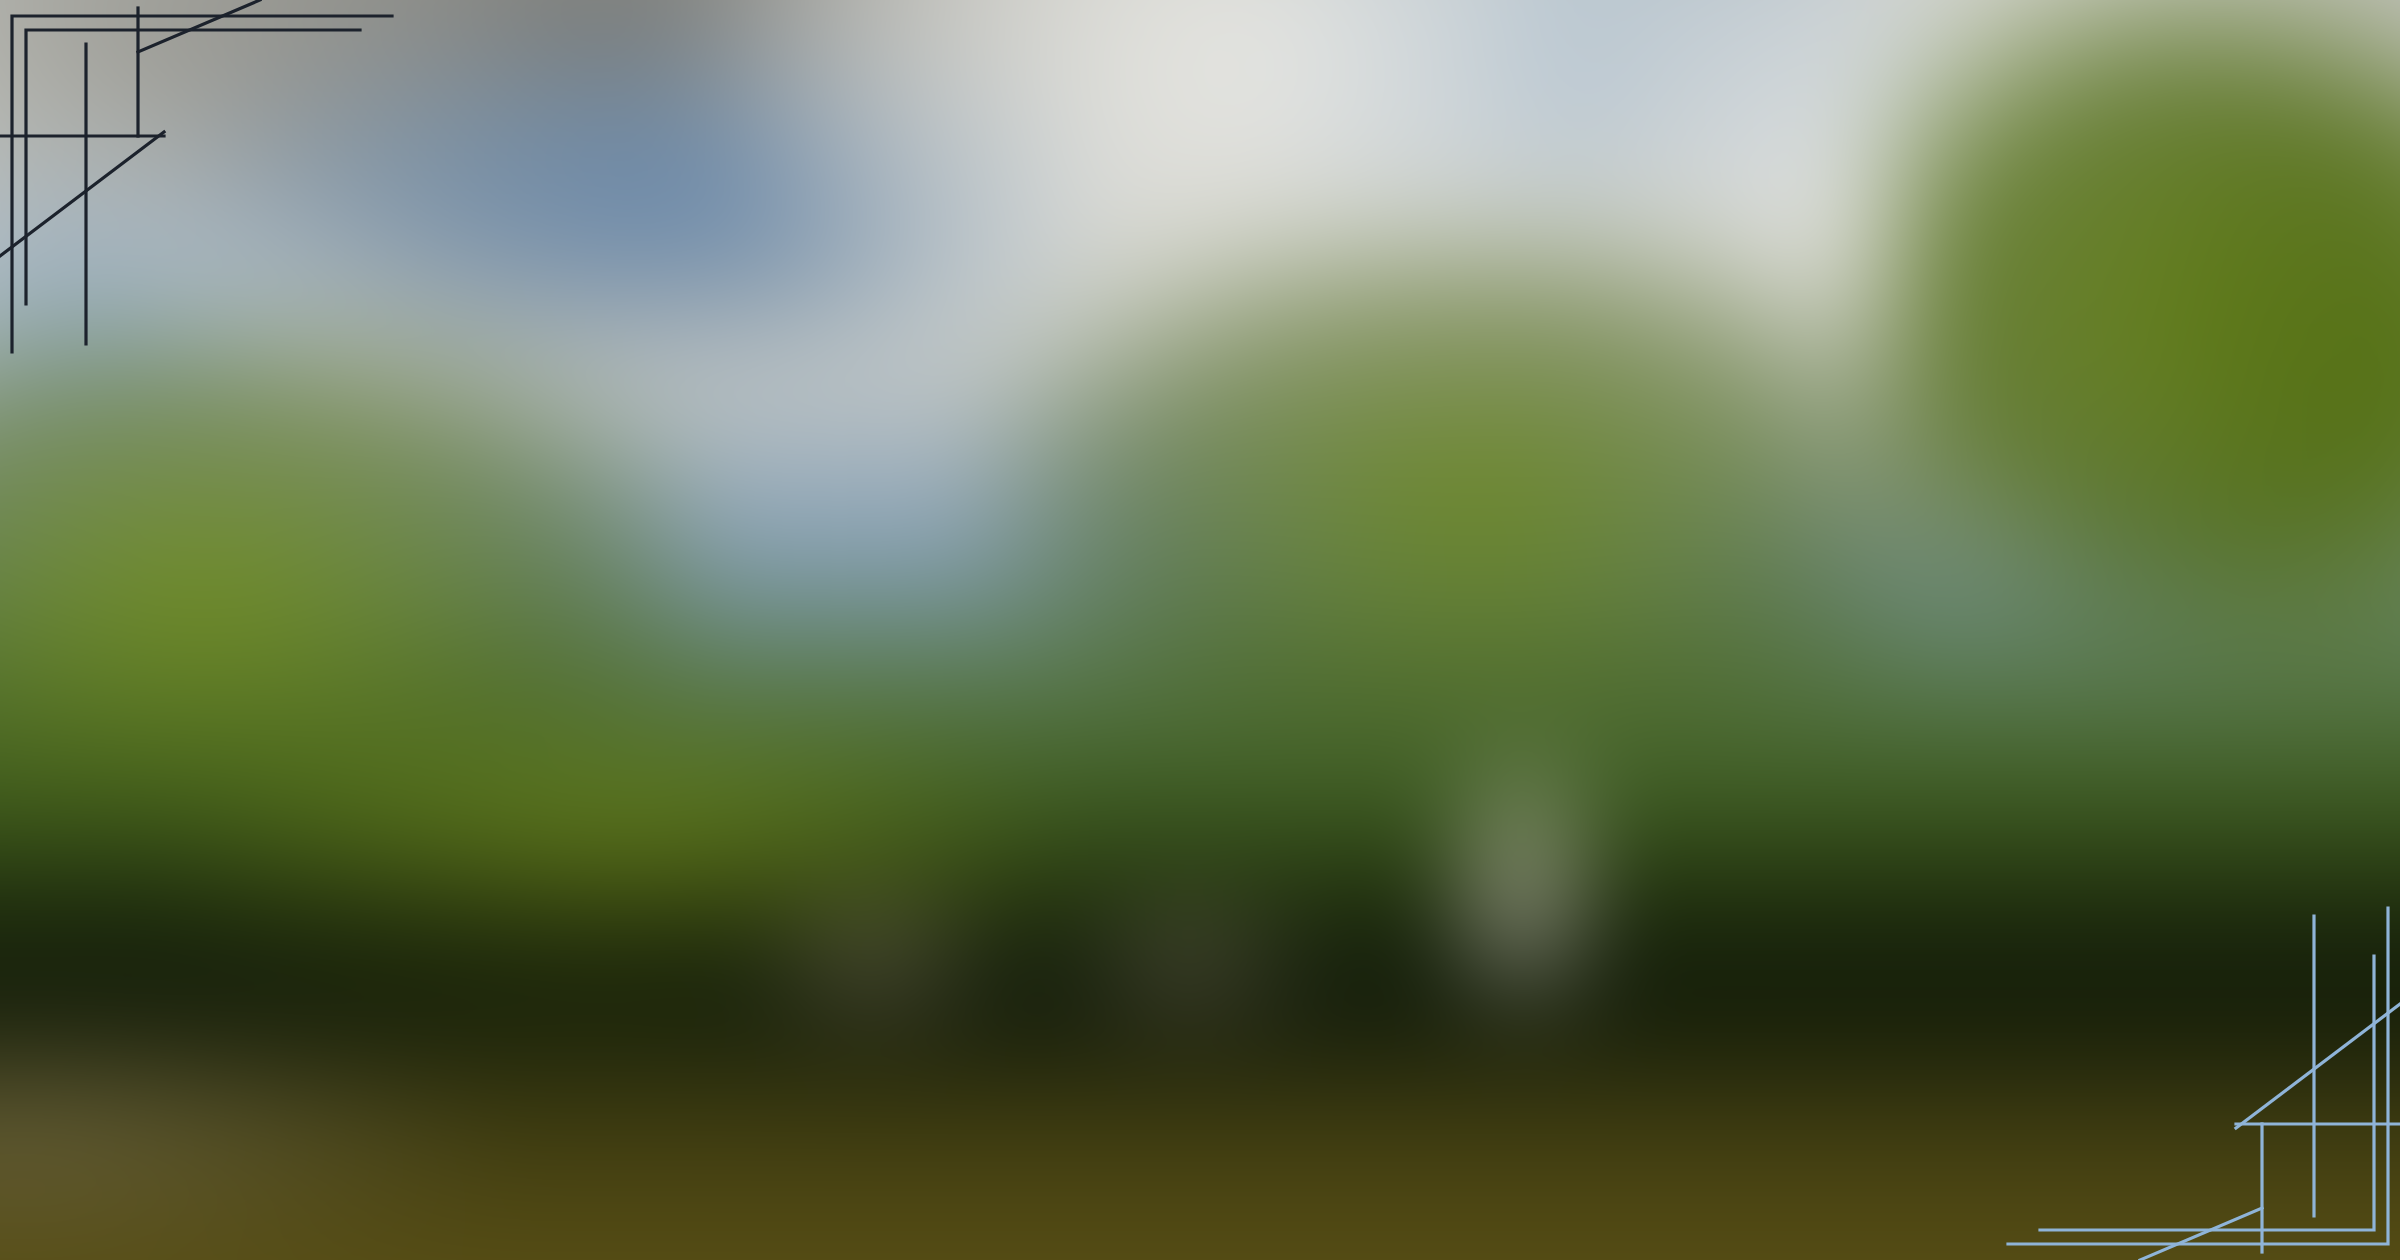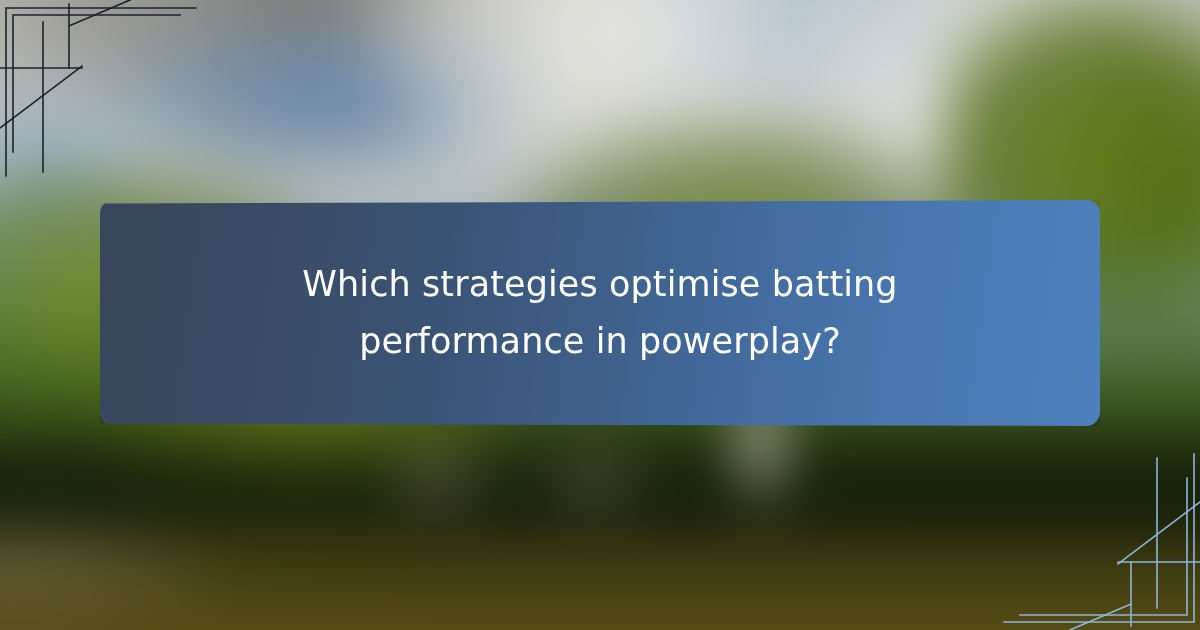--- a/index.html
+++ b/index.html
@@ -235,17 +235,14 @@
       <path d="M 224,54 L 224,222 L 34,222"></path>
       <path d="M 217,78 L 217,215 L 50,215"></path>
       <path d="M 187,58 L 187,208"></path>
       <path d="M 230,162 L 148,162"></path>
       <path d="M 230,102 L 148,164"></path>
       <path d="M 161,162 L 161,226"></path>
       <path d="M 161,204 L 100,230"></path>
     </g>
   </svg>
 
-  <div class="quote-card">
-    <p class="quote-text">Which strategies optimise batting performance in powerplay?</p>
-  </div>
 
 </div>
 
 </body></html>

